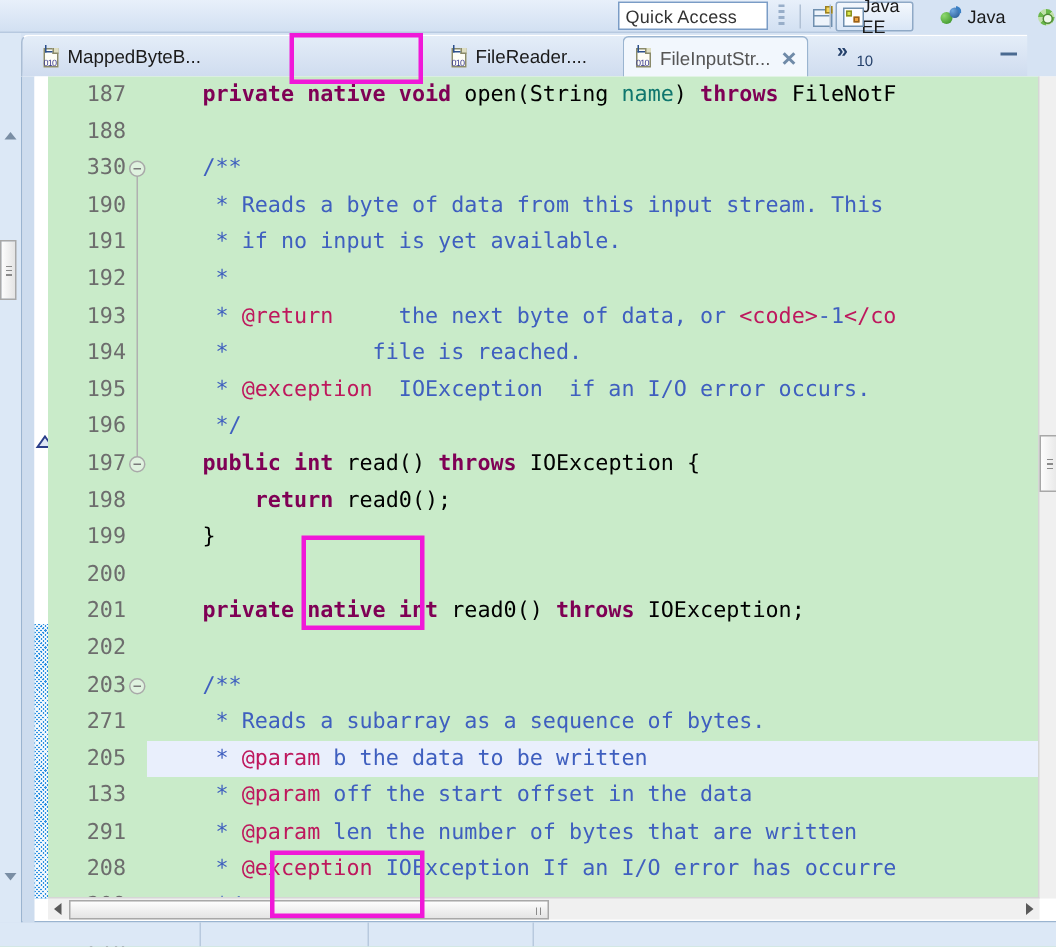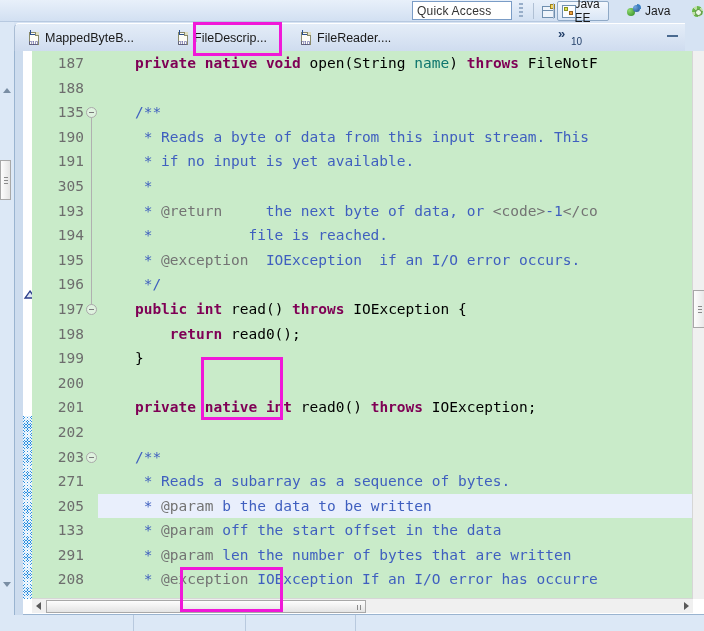--- a/index.html
+++ b/index.html
@@ -218,21 +218,21 @@
     background:#c9ebc9;
     overflow:hidden;
     font-family:"DejaVu Sans Mono","Liberation Mono",monospace;
     font-size:14.5px;
     white-space:pre;
   }
   .cline { height:24.6px; line-height:24.6px; padding-left:2px; }
   .cline.hl { background:#e9effc; }
   .kw   { color:#7f0055; font-weight:bold; }
   .cmt  { color:#3f5fbf; }
-  .tag  { color:#737373; }
+  .tag  { color:#be185d; }
   .plain{ color:#000000; }
   .ident{ color:#0f766e; }
 
   
   #vscroll {
     position:absolute; right:0px; top:0; width:12px; height:548px;
     background:#f0f0f0; border-left:1px solid #d6d6d6;
   }
   #vthumb {
     position:absolute; left:0; top:239px; width:12px; height:38px;
@@ -357,40 +357,41 @@
   <div class="tab" style="left:6px;">
     <span class="ico-jfile">
       <span class="pg"></span>
         <span class="fold"></span>
         <span class="arrow"></span>
         <span class="zeros">010</span>
     </span>
     <span>MappedByteB...</span>
   </div>
 
-  <div class="tab" style="left:155px;">
-    <span class="ico-jfile">
-      <span class="pg"></span>
-        <span class="fold"></span>
-        <span class="arrow"></span>
-        <span class="zeros">010</span>
-    </span>
-    <span>FileDescrip...</span>
-  </div>
 
   <div class="tab" style="left:278px;justify-content:space-between;">
     <span class="ico-jfile">
       <span class="pg"></span>
         <span class="fold"></span>
         <span class="arrow"></span>
         <span class="zeros">010</span>
     </span>
     <span>FileReader....</span>
   </div>
 
+  <div class="tab active" style="left:400px;">
+    <span class="ico-jfile">
+      <span class="pg"></span>
+        <span class="fold"></span>
+        <span class="arrow"></span>
+        <span class="zeros">010</span>
+    </span>
+    <span>FileInputStr...</span>
+    <span class="tab-close"></span>
+  </div>
 
   <div id="tab-overflow">
     <span>»</span>
     <span class="cnt">10</span>
   </div>
 
   <div id="tab-minimize"></div>
 </div>
 
 <div id="editor">
@@ -403,24 +404,24 @@
 
   <div id="collapse-marker">
     <svg width="14" height="12" viewBox="0 0 14 12">
       <polygon points="7,2 12,9 2,9" fill="#dfe7f5" stroke="#2b3f8a" stroke-width="1.3"></polygon>
     </svg>
   </div>
 
   <div id="gutter">
       <div class="lnum">187</div>
       <div class="lnum">188</div>
-      <div class="lnum">135</div>
+      <div class="lnum">330</div>
       <div class="lnum">190</div>
       <div class="lnum">191</div>
-      <div class="lnum">305</div>
+      <div class="lnum">192</div>
       <div class="lnum">193</div>
       <div class="lnum">194</div>
       <div class="lnum">195</div>
       <div class="lnum">196</div>
       <div class="lnum">197</div>
       <div class="lnum">198</div>
       <div class="lnum">199</div>
       <div class="lnum">200</div>
       <div class="lnum">201</div>
       <div class="lnum">202</div>

